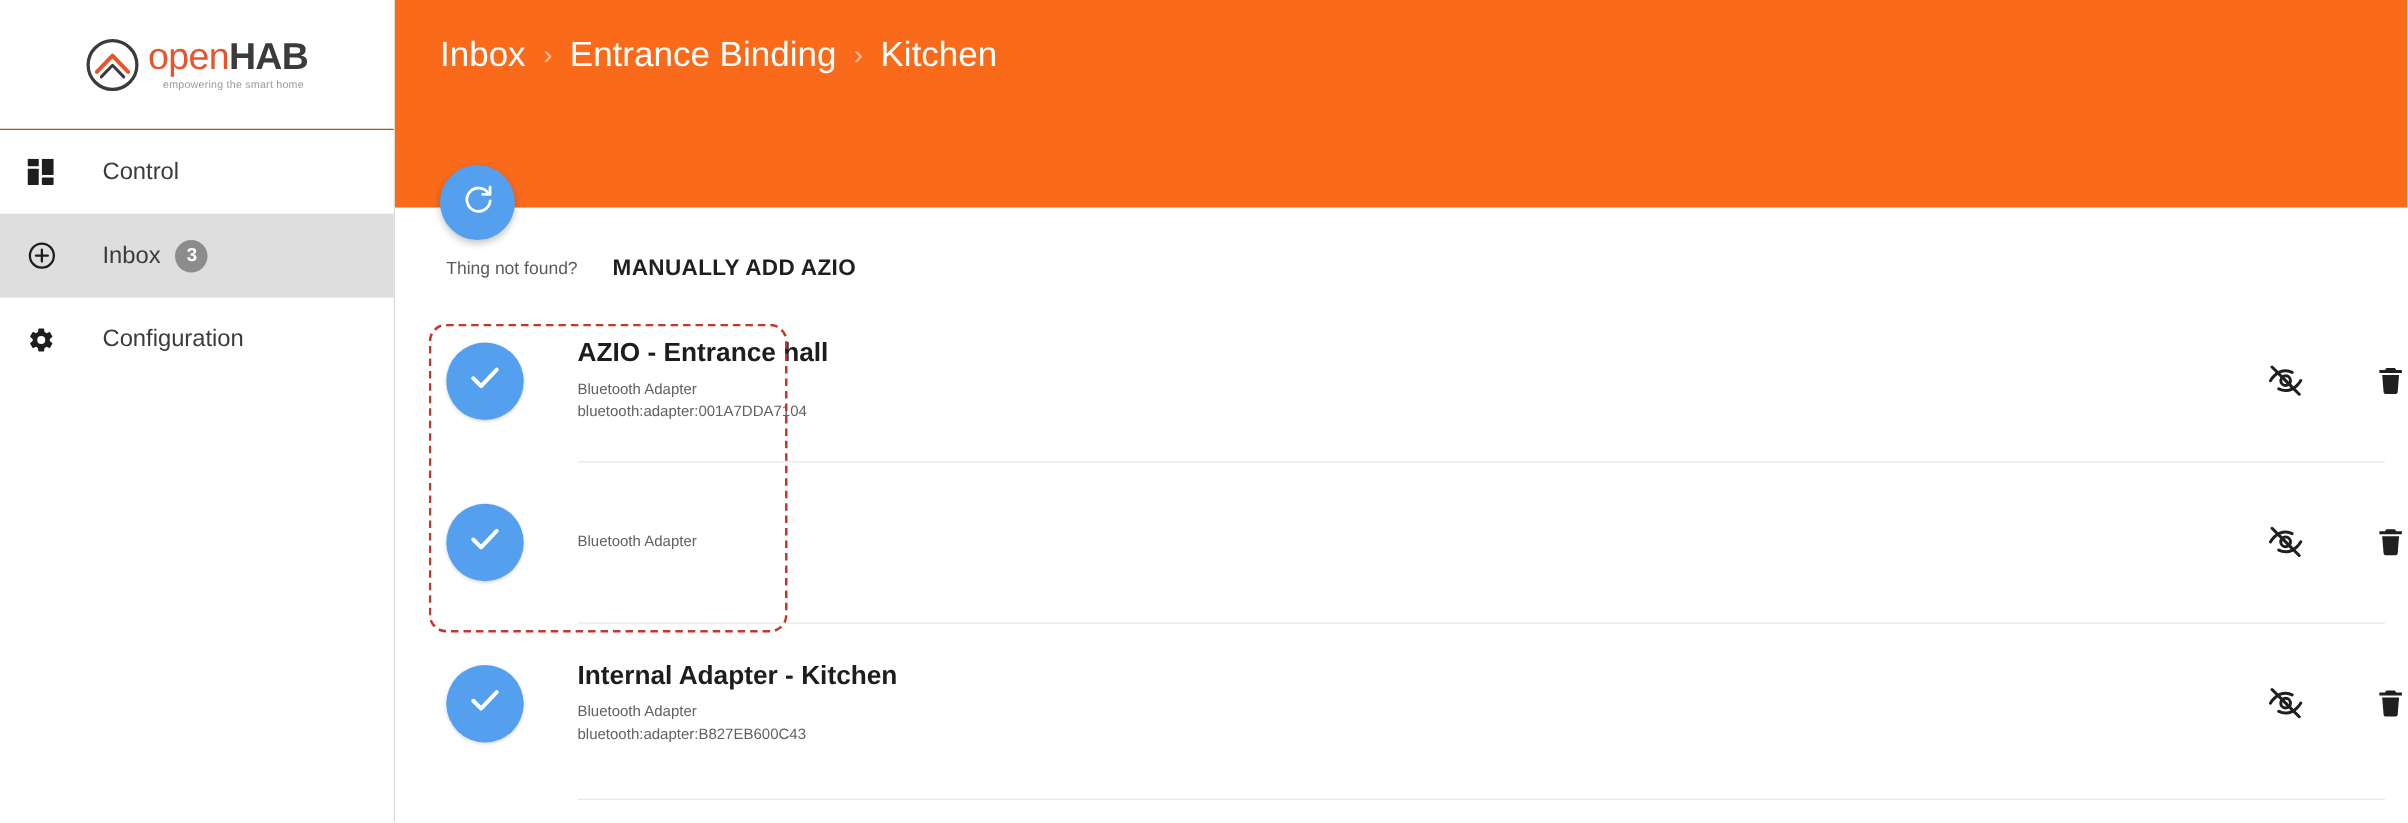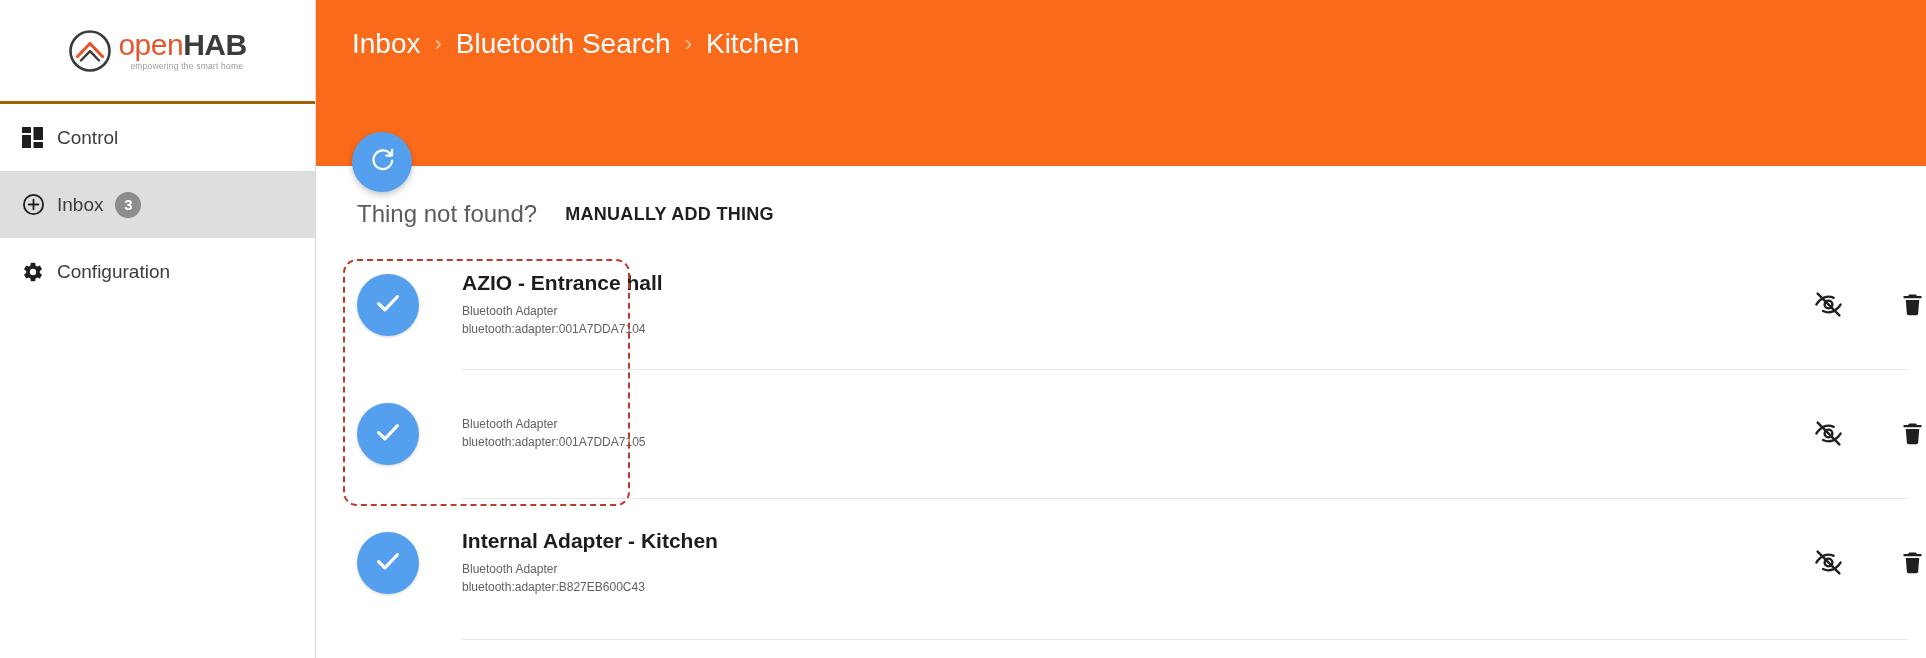--- a/index.html
+++ b/index.html
@@ -15,21 +15,21 @@
 
   
   #sidebar {
     width: 316px; height: 658px; flex: 0 0 316px;
     background: #ffffff;
     border-right: 1px solid #dcdcdc;
     position: relative;
   }
   #brand {
     height: 104px;
-    border-bottom: 3px solid #a16207;
+    border-bottom: 1px solid #a16207;
     display: flex; align-items: center; justify-content: center;
     background: #fff;
   }
   .logo-wrap { display: flex; align-items: center; gap: 6px; }
   .logo-mark { width: 44px; height: 44px; flex: 0 0 44px; }
   .logo-text-block { display: flex; flex-direction: column; line-height: 1; }
   .logo-word { font-size: 30px; letter-spacing: -0.5px; }
   .logo-open { color: #e8552d; font-weight: 400; }
   .logo-hab { color: #3b3b3b; font-weight: 700; }
   .logo-tag {
@@ -43,21 +43,21 @@
     height: 67px; padding-left: 22px;
     color: #3c3c3c; font-size: 19px;
     cursor: pointer; background: transparent;
   }
   .nav-item.active { background: #dedede; }
   .nav-icon {
     width: 34px; flex: 0 0 34px;
     display: flex; align-items: center; justify-content: flex-start;
     color: #1e1e1e;
   }
-  .nav-label { margin-left: 1px; }
+  .nav-label { margin-left: 26px; }
   .badge {
     margin-left: 12px;
     min-width: 26px; height: 26px; padding: 0 8px;
     border-radius: 13px; background: #8c8c8c; color: #fff;
     font-size: 15px; font-weight: 600;
     display: inline-flex; align-items: center; justify-content: center;
   }
 
   
   #main { flex: 1; position: relative; background: #ffffff; height: 658px; }
@@ -83,21 +83,21 @@
     background: #54a0ee;
     box-shadow: 0 3px 6px rgba(0,0,0,0.22);
     display: flex; align-items: center; justify-content: center;
     cursor: pointer; z-index: 6;
   }
 
   #notfound-row {
     display: flex; align-items: center;
     padding-left: 41px; height: 52px; margin-top: 22px;
   }
-  .notfound-text { font-size: 24px; color: #5b5b5b; text-align: center; }
+  .notfound-text { font-size: 14px; color: #5b5b5b; text-align: center; }
   .manual-add-btn {
     margin-left: 28px;
     font-size: 18px; font-weight: 700; letter-spacing: 0.3px;
     color: #1f1f1f; cursor: pointer; text-transform: none;
   }
 
   
   #thing-list { position: relative; }
   .thing-row {
     display: flex; align-items: center;
@@ -204,38 +204,38 @@
 
     </nav>
   </aside>
 
   <section id="main">
 
     <header id="header">
       <div id="breadcrumb">
         <span class="crumb">Inbox</span>
         <span class="crumb-sep">›</span>
-        <span class="crumb">Bluetooth Search</span>
+        <span class="crumb">Entrance Binding</span>
         <span class="crumb-sep">›</span>
         <span class="crumb">Kitchen</span>
       </div>
     </header>
 
     <div id="fab">
       <span>
         <svg width="28" height="28" viewBox="0 0 24 24" fill="none" stroke="#ffffff" stroke-width="1.9" stroke-linecap="round" stroke-linejoin="round">
           <path d="M19.5 7.5a8 8 0 1 0 1.2 5.1"></path>
           <polyline points="20.6,3.2 20.6,8.2 15.6,8.2"></polyline>
         </svg>
       </span>
     </div>
 
     <div id="notfound-row">
       <span class="notfound-text">Thing not found?</span>
-      <span class="manual-add-btn">MANUALLY ADD THING</span>
+      <span class="manual-add-btn">MANUALLY ADD AZIO</span>
     </div>
 
     <div id="thing-list">
 
       <div class="thing-row">
         <div class="avatar">
           <span>
             <svg width="30" height="30" viewBox="0 0 24 24" fill="none" stroke="#ffffff" stroke-width="2.6" stroke-linecap="round" stroke-linejoin="round">
               <polyline points="4.5,12.5 9.5,17.5 19.5,7"></polyline>
             </svg>
@@ -266,21 +266,20 @@
       <div class="thing-row">
         <div class="avatar">
           <span>
             <svg width="30" height="30" viewBox="0 0 24 24" fill="none" stroke="#ffffff" stroke-width="2.6" stroke-linecap="round" stroke-linejoin="round">
               <polyline points="4.5,12.5 9.5,17.5 19.5,7"></polyline>
             </svg>
           </span>
         </div>
         <div class="thing-info">
           <div class="thing-sub">Bluetooth Adapter</div>
-          <div class="thing-sub">bluetooth:adapter:001A7DDA7105</div>
         </div>
         <div class="thing-actions">
           <span class="action-icon">
             <svg width="29" height="29" viewBox="0 0 24 24" fill="none" stroke="#1f1f1f" stroke-width="2" stroke-linecap="round" stroke-linejoin="round">
               <path d="M2 12s3.6-6.5 10-6.5c1.6 0 3 .4 4.3 1M22 12s-3.6 6.5-10 6.5c-1.7 0-3.2-.45-4.5-1.1"></path>
               <circle cx="12" cy="12" r="3.2"></circle>
               <line x1="3" y1="3" x2="21" y2="21"></line>
             </svg>
           </span>
           <span class="action-icon">

